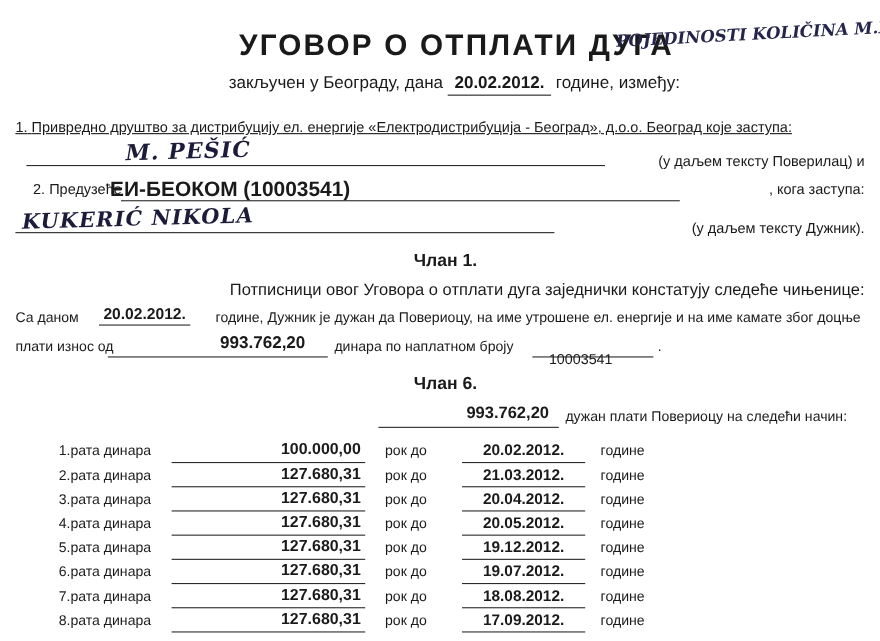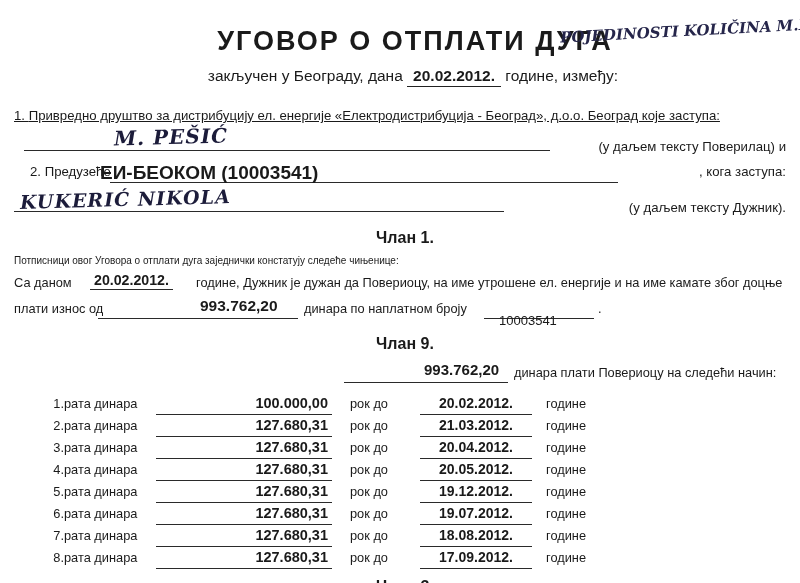--- a/index.html
+++ b/index.html
@@ -154,22 +154,23 @@
 
   .clan {
     text-align: center;
     font-size: 16px;
     font-weight: bold;
     margin: 14px 0 8px 0;
     padding-left: 10px;
   }
 
   .small-para {
-    font-size: 10px;
+    font-size: 15px;
     margin-top: 2px;
+    text-align: right;
   }
 
   .datum-row {
     position: relative;
     height: 22px;
     font-size: 12.8px;
     margin-top: 6px;
   }
   .datum-row .t1 { position: absolute; left: 0; top: 3px; }
   .datum-row .dval {
@@ -339,26 +340,26 @@
   <div class="iznos-row">
     <span class="t1">плати износ од</span>
     <span class="line1"></span>
     <span class="amt">993.762,20</span>
     <span class="t2">динара по наплатном броју</span>
     <span class="line2"></span>
     <span class="acct">10003541</span>
     <span class="t3">.</span>
   </div>
 
-  <div class="clan">Члан 9.</div>
+  <div class="clan">Члан 6.</div>
 
   <div class="clan2-row">
     <span class="line"></span>
     <span class="amt">993.762,20</span>
-    <span class="t2">динара плати Повериоцу на следећи начин:</span>
+    <span class="t2">дужан плати Повериоцу на следећи начин:</span>
   </div>
 
   <table class="inst-table">
     <tbody>
       <tr>
         <td class="c-no">1.</td>
         <td class="c-lbl">рата динара</td>
         <td class="c-amt">100.000,00</td>
         <td class="c-rok">рок до</td>
         <td class="c-date">20.02.2012.</td>

